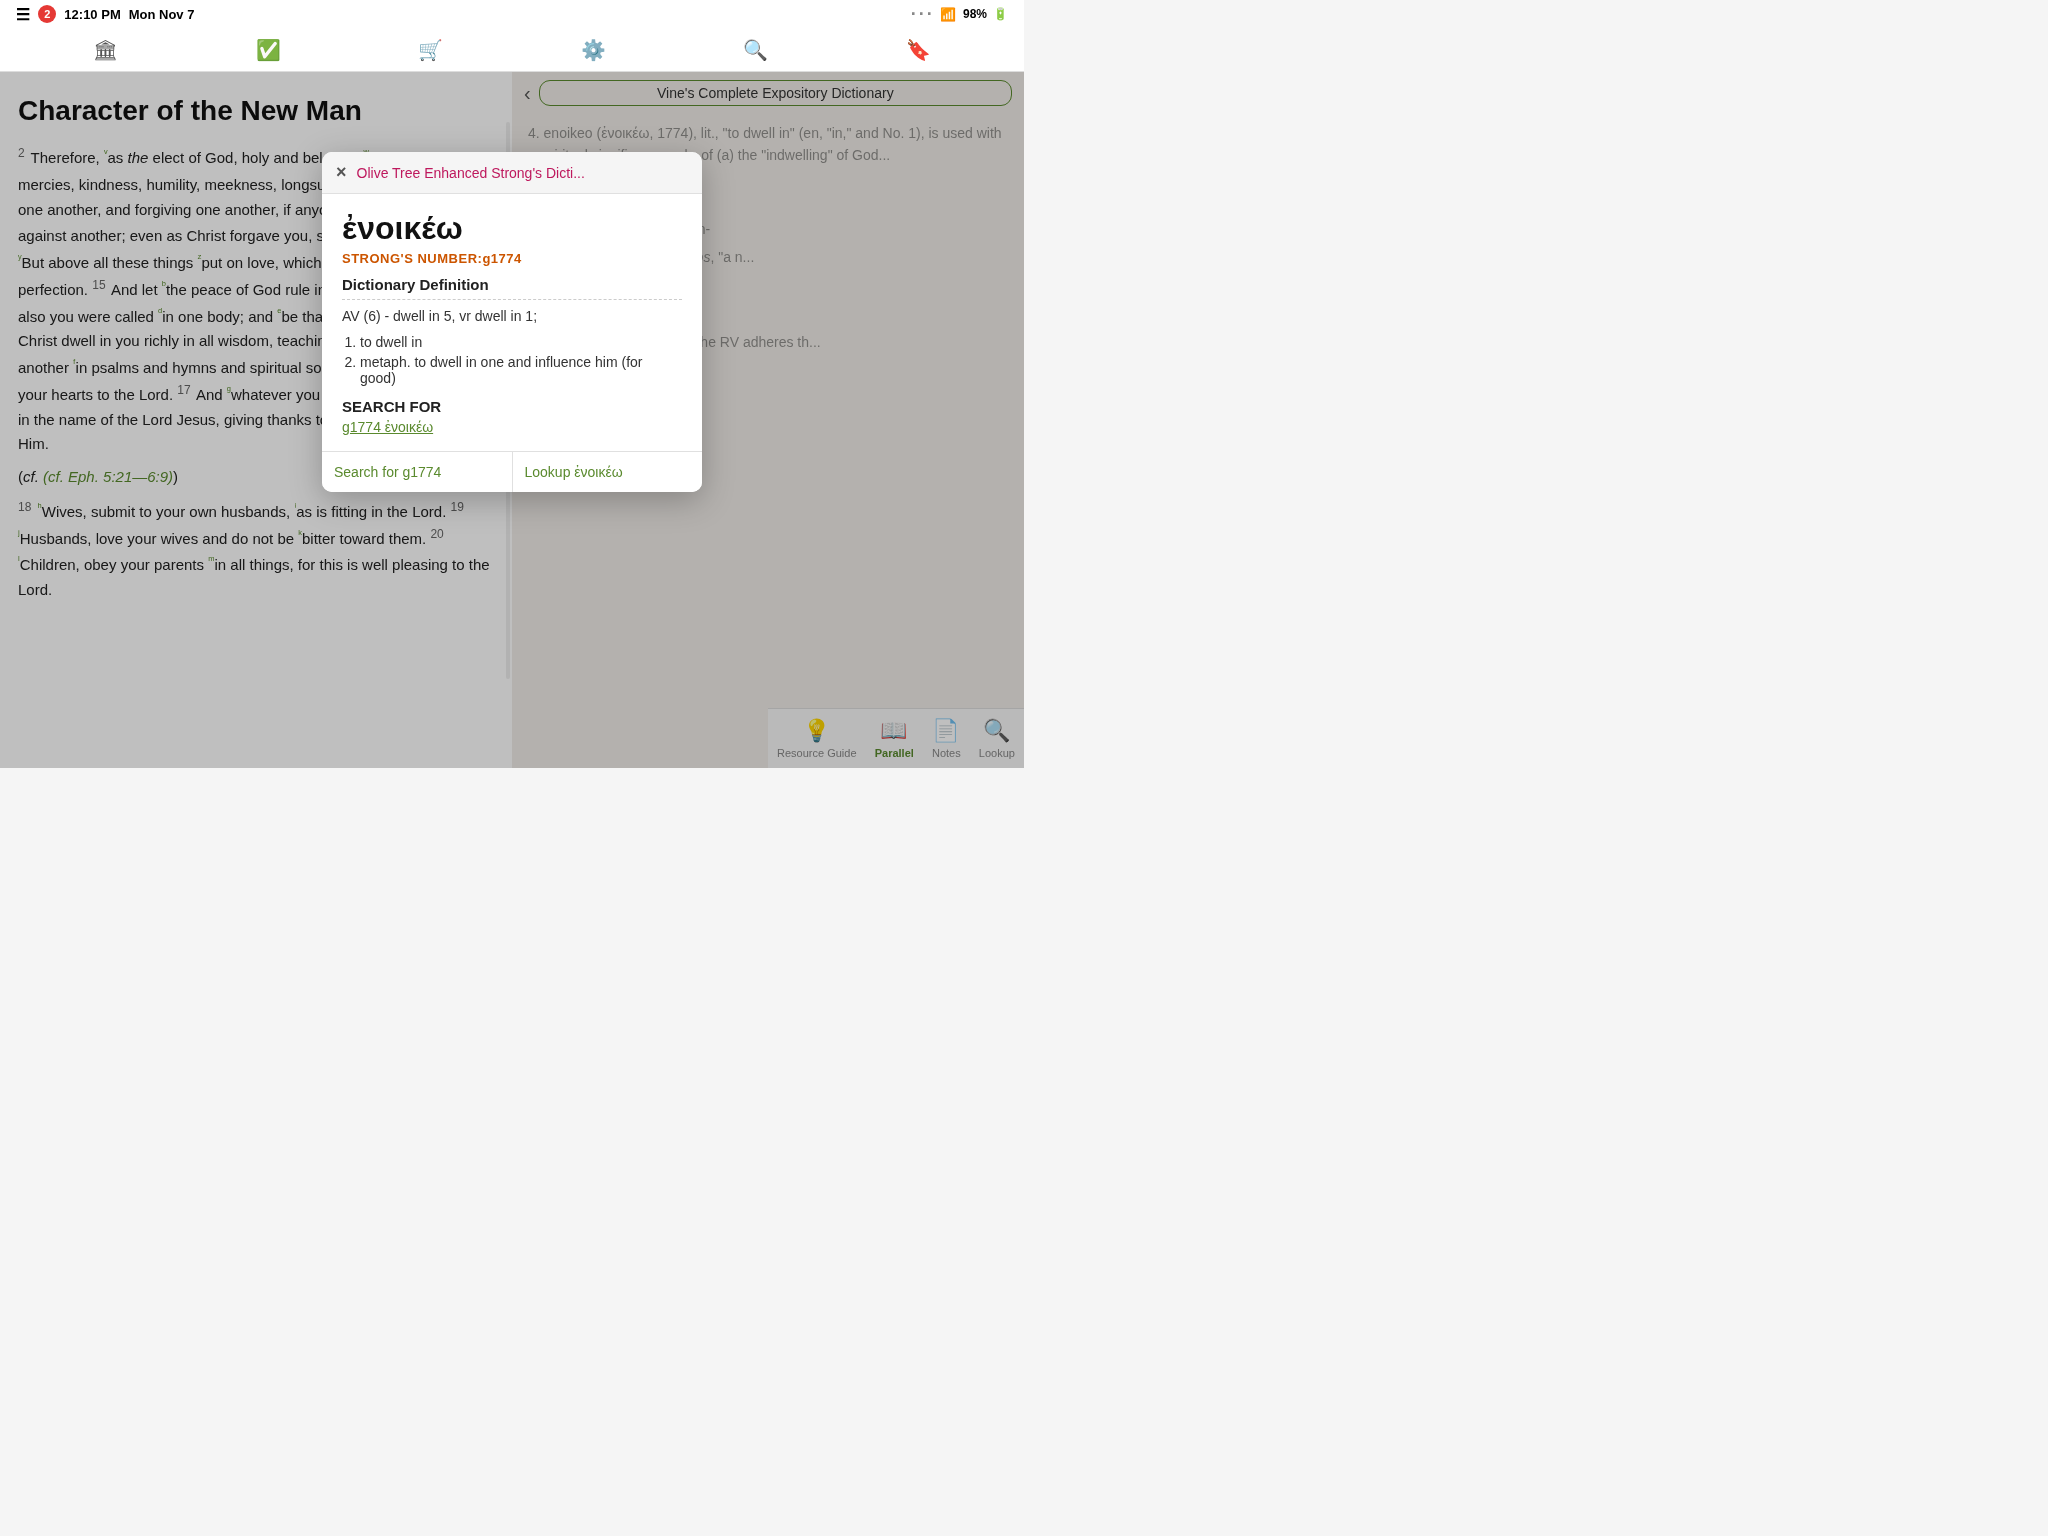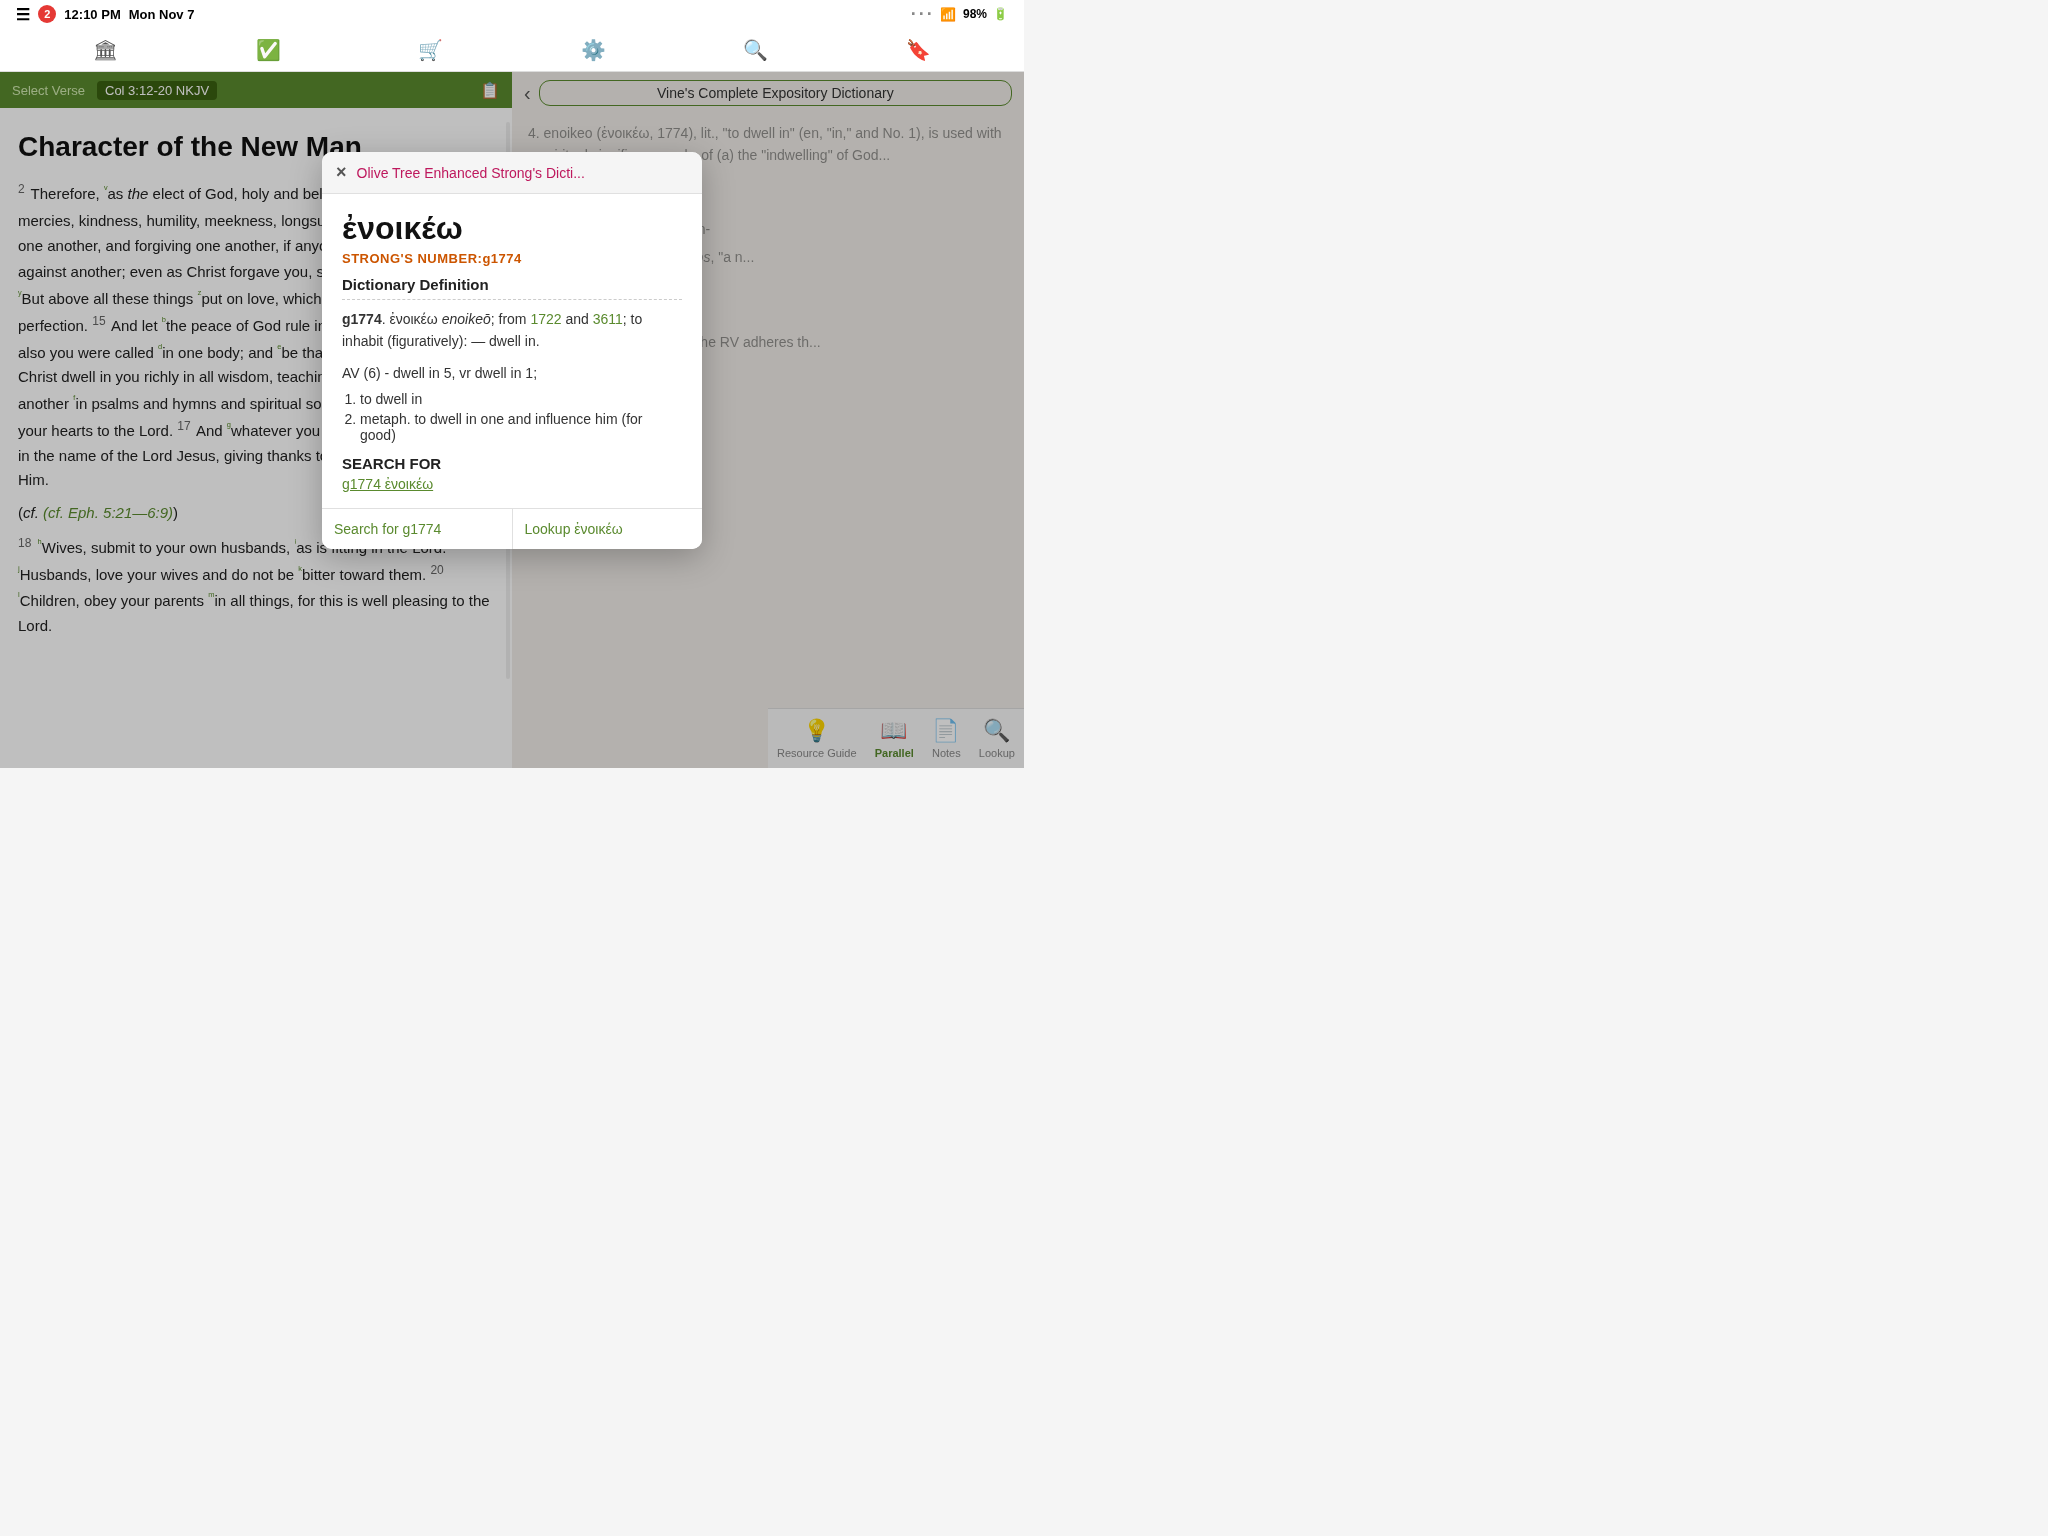--- a/index.html
+++ b/index.html
@@ -338,25 +338,20 @@
   <span class="toolbar-icon">✅</span>
   <span class="toolbar-icon">🛒</span>
   <span class="toolbar-icon">⚙️</span>
   <span class="toolbar-icon">🔍</span>
   <span class="toolbar-icon">🔖</span>
 </div>
 
 <div class="main-layout">
 
   <div class="left-panel">
-    <div class="verse-bar">
-      <span class="verse-bar-select">Select Verse</span>
-      <span class="verse-bar-ref">Col 3:12-20 NKJV</span>
-      <span class="verse-bar-icon">📋</span>
-    </div>
     <div class="bible-content">
       <h2>Character of the New Man</h2>
       <p>
         <span class="verse-num">2</span>
         Therefore, <span class="footnote">ᵛ</span>as <span class="italic">the</span> elect of God, holy and beloved,
         <span class="footnote">ʷ</span>put on tender mercies, kindness, humility, meekness, longsuffering;
         <span class="verse-num"> 13 </span>
         <span class="footnote">ˣ</span>bearing with one another, and forgiving one another, if anyone has a complaint against another; even as Christ forgave you, so you also <span class="italic">must do.</span>
         <span class="verse-num"> 14 </span>
         <span class="footnote">ʸ</span>But above all these things <span class="footnote">ᶻ</span>put on love, which is the <span class="footnote">ᵃ</span>bond of perfection.
@@ -423,23 +418,20 @@
       <div class="modal-header">
         <span class="modal-close">×</span>
         <span class="modal-title">Olive Tree Enhanced Strong's Dicti...</span>
       </div>
       <div class="modal-body">
         <div class="greek-word">ἐνοικέω</div>
         <div class="strongs-number">
           <span>STRONG'S NUMBER:</span><span>g1774</span>
         </div>
         <div class="dict-def-title">Dictionary Definition</div>
-        <div class="dict-def-body">
-          <strong>g1774</strong>. ἐνοικέω <span class="italic">enoikeō</span>; from <a href="#">1722</a> and <a href="#">3611</a>; to inhabit (figuratively): — dwell in.
-        </div>
         <div class="av-text">AV (6) - dwell in 5, vr dwell in 1;</div>
         <ol class="def-list">
           <li>to dwell in</li>
           <li>metaph. to dwell in one and influence him (for good)</li>
         </ol>
         <div class="search-for-title">SEARCH FOR</div>
         <div class="search-for-terms">
           <span>g1774 ἐνοικέω</span>
         </div>
       </div>

